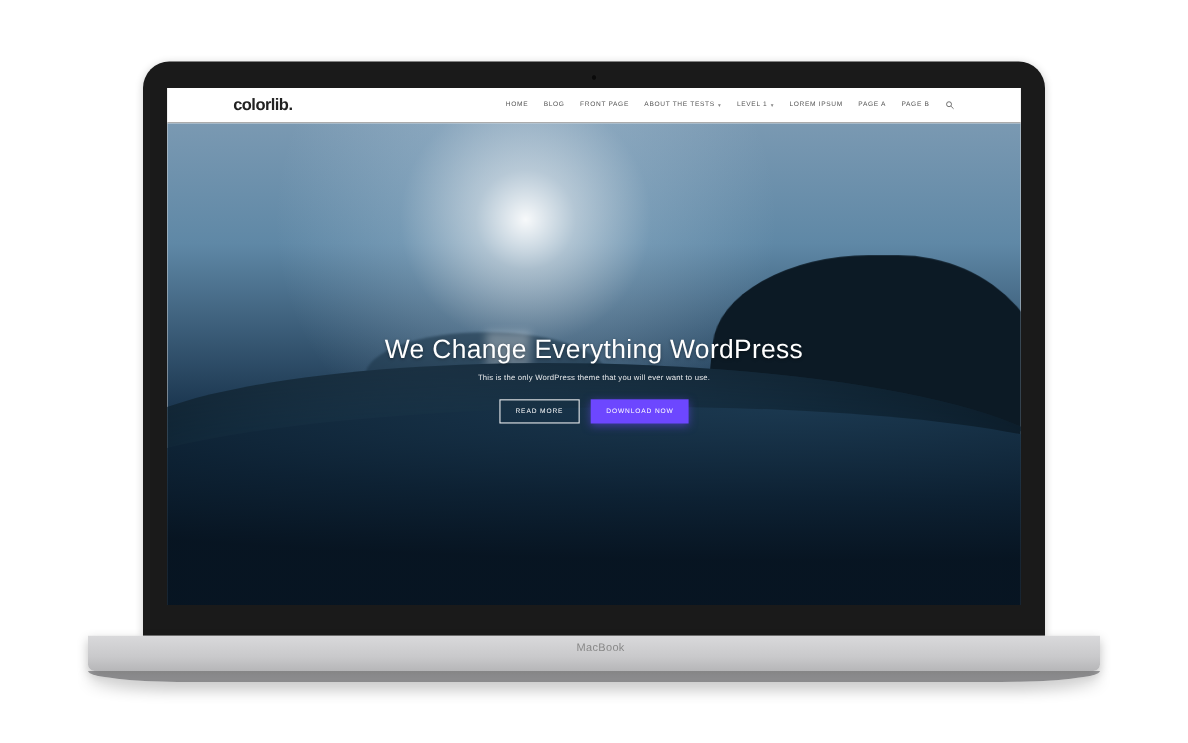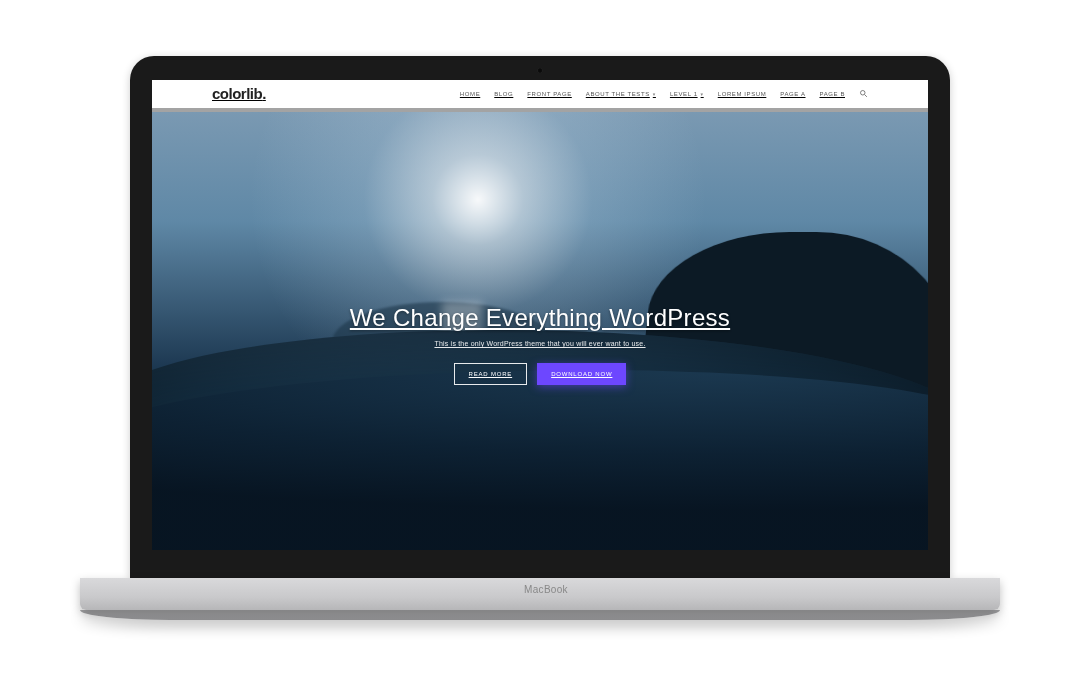--- a/index.html
+++ b/index.html
@@ -72,22 +72,21 @@
   box-shadow: 0 6px 14px rgba(0,0,0,0.3);
 }
 
 
 .site-header {
   height: 32px;
   background: #ffffff;
   display: flex;
   align-items: center;
   padding: 0 60px 0 60px;
-  border-bottom: 4px solid #a3a3a3;
-  text-decoration: underline;
+  border-bottom: 1px solid #a3a3a3;
 }
 .logo {
   font-size: 15px;
   font-weight: 700;
   color: #222;
   letter-spacing: -0.5px;
 }
 .logo .dot { color: #222; }
 .nav {
   margin-left: auto;
@@ -181,21 +180,20 @@
 .hero-content {
   position: absolute;
   inset: 0;
   display: flex;
   flex-direction: column;
   align-items: center;
   justify-content: center;
   text-align: center;
   color: #fff;
   padding-top: 28px;
-  text-decoration: underline;
 }
 .hero-title {
   font-size: 24px;
   font-weight: 300;
   letter-spacing: 0.3px;
   text-shadow: 0 1px 3px rgba(0,0,0,0.4);
 }
 .hero-sub {
   font-size: 7px;
   margin-top: 8px;

